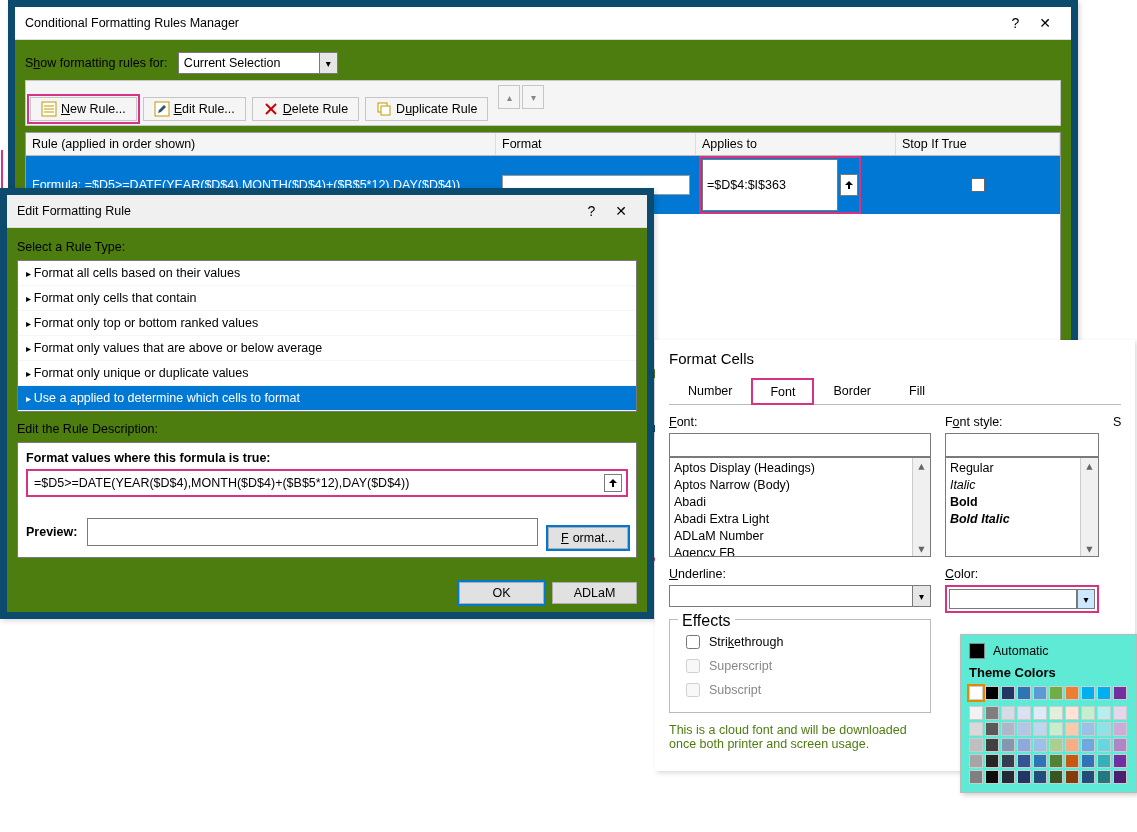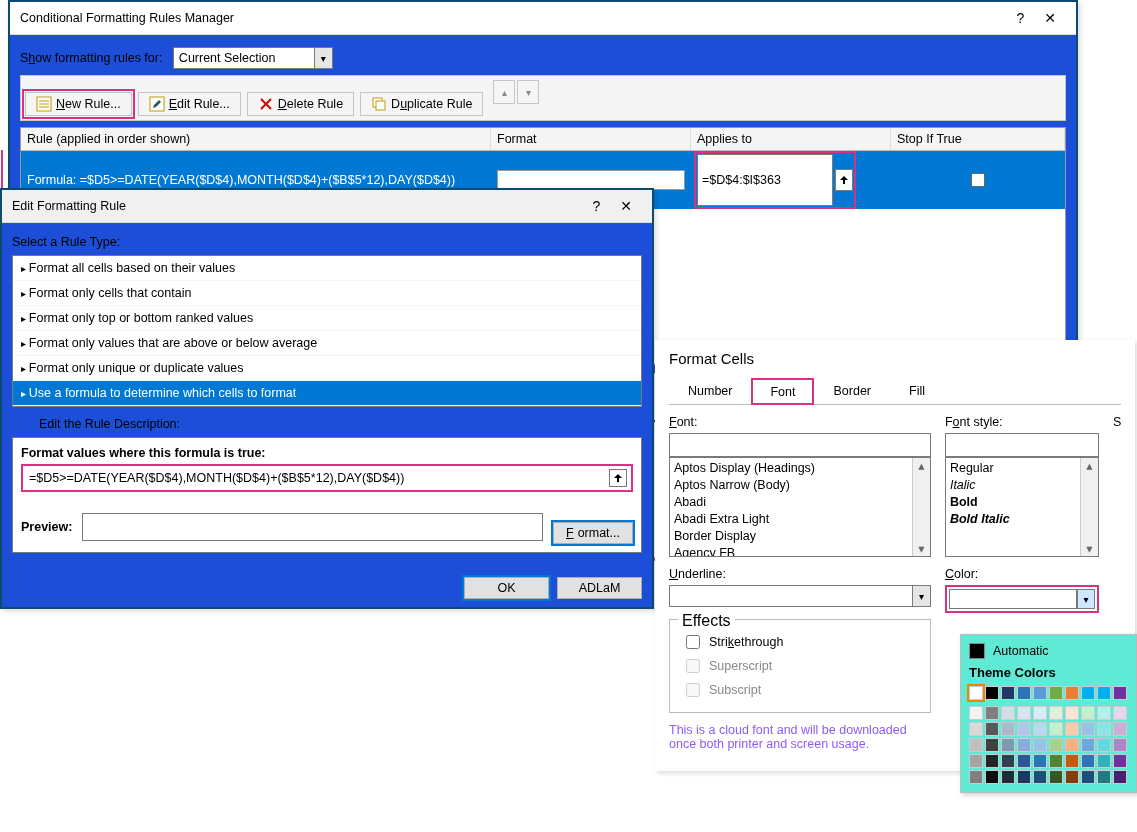--- a/index.html
+++ b/index.html
@@ -1,17 +1,17 @@
 <!DOCTYPE html>
 <html><head>
 <meta charset="utf-8">
 <style>
   * { box-sizing: border-box; font-family: "Segoe UI", Tahoma, sans-serif; font-size: 12.5px; }
   body { margin: 0; background: #fff; width: 1137px; height: 832px; position: relative; overflow: hidden; }
-  .dlg { position: absolute; background: #1d4ed8; border: 2px solid #0c4a6e; box-shadow: 2px 2px 5px rgba(0,0,0,.15); }
+  .dlg { position: absolute; background: #4d7c0f; border: 7px solid #0c4a6e; box-shadow: 2px 2px 5px rgba(0,0,0,.15); }
   .dlg-title { display: flex; align-items: center; padding: 6px 10px; font-size: 14px; background: #fff; border-bottom: 1px solid #ddd; }
   .dlg-title .spacer { flex: 1; }
   .dlg-title .help, .dlg-title .close { padding: 2px 10px; cursor: pointer; font-size: 14px; }
   .dlg-body { padding: 8px 10px; }
   .u { text-decoration: underline; }
   .label-row { margin: 4px 0 6px 0; }
   .combo { display: inline-flex; border: 1px solid #7a7a7a; background: #fff; align-items: center; }
   .combo input { border: 0; padding: 2px 5px; width: 140px; }
   .combo .drop { width: 18px; height: 20px; border-left: 1px solid #7a7a7a; display: flex; align-items: center; justify-content: center; background: #e6e6e6; font-size: 10px; }
   .toolbar { display: flex; gap: 6px; border: 1px solid #c6c6c6; background: #f5f5f5; padding: 4px; margin: 6px 0; }
@@ -69,21 +69,21 @@
   .fs-bold { font-weight:700; }
   .fs-italic { font-style: italic; }
   .fs-bold-italic { font-weight:700; font-style:italic; }
   .combo-wide { display:flex; border:1px solid #7a7a7a; background:#fff; width:100%; height:22px; }
   .combo-wide .drop { width:18px; background:#e6e6e6; border-left:1px solid #7a7a7a; display:flex; align-items:center; justify-content:center; font-size:10px; }
   .combo-wide input { border:0; flex:1; padding:0 4px; }
   .effects { border:1px solid #bbb; position:relative; padding:8px 12px; margin-top: 12px; }
   .effects .legend { position:absolute; top:-8px; left:8px; background:#fff; padding:0 4px; font-size:16px; }
   .effects label { display:flex; align-items:center; gap:6px; margin:4px 0; font-size:12px; }
   .effects input[type=checkbox] { width:14px; height:14px; }
-  .hint { color:#8b5cf6; margin:10px 0; }
+  .hint { color:#4d7c0f; margin:10px 0; }
 
   
   .colordrop { position:absolute; top:634px; left:960px; width:177px; border:1px solid #bbb; background:#5eead4; padding:8px; box-shadow:2px 2px 5px rgba(0,0,0,.2); }
   .colordrop .auto { display:flex; align-items:center; gap:8px; margin-bottom:6px; font-size:13px; }
   .colordrop .auto .sw { width:16px; height:16px; background:#000; border:1px solid #888; }
   .colordrop .hdr { font-weight:700; margin:6px 0 6px 0; font-size:13px; }
   .swgrid { display:grid; grid-template-columns: repeat(10, 14px); grid-auto-rows:14px; gap:2px; }
   .swgrid .s { border:1px solid #ccc; }
   .swgrid .s.sel { outline:2px solid #e38b00; }
   .color-combo-hl { display:flex; border:2px solid #d63384; padding:2px 2px; margin-top: 3px; }
@@ -199,24 +199,24 @@
     <span class="close">✕</span>
   </div>
   <div class="dlg-body">
     <div class="label-row">Select a Rule Type:</div>
     <div class="listbox" id="ruleTypeList">
         <div>Format all cells based on their values</div>
         <div>Format only cells that contain</div>
         <div>Format only top or bottom ranked values</div>
         <div>Format only values that are above or below average</div>
         <div>Format only unique or duplicate values</div>
-        <div class="sel">Use a formula to determine which cells to format</div>
-      </div>
-
-    <div class="label-row" style="margin-top:10px;margin-left:27px;">Edit the Rule Description:</div>
+        <div class="sel">Use a applied to determine which cells to format</div>
+      </div>
+
+    <div class="label-row" style="margin-top:10px;">Edit the Rule Description:</div>
     <div class="desc-box">
       <div class="strong">Format values where this formula is true:</div>
       <div class="formula-wrap">
         <input value="=$D5&gt;=DATE(YEAR($D$4),MONTH($D$4)+($B$5*12),DAY($D$4))" style="">
         <span class="collapse-btn">
           <svg width="10" height="10" viewBox="0 0 10 10">
               <path d="M5 1 9 5H1z" fill="#000"></path>
               <rect x="4" y="5" width="2" height="4" fill="#000"></rect>
             </svg>
         </span>
@@ -246,21 +246,21 @@
     <div class="cols">
       <div class="col" style="flex:1.7;">
         <span class="lbl"><span class="u">F</span>ont:</span>
         <div class="textbox"></div>
         <div class="listsel">
           <div class="items" id="fontItems">
               <div>Aptos Display (Headings)</div>
               <div>Aptos Narrow (Body)</div>
               <div>Abadi</div>
               <div>Abadi Extra Light</div>
-              <div>Border Display</div>
+              <div>ADLaM Number</div>
               <div>Agency FB</div>
             </div>
           <div class="scroll">
               <span>▴</span>
               <span>▾</span>
             </div>
         </div>
         <div style="margin-top:10px;">
             <span class="lbl"><span class="u">U</span>nderline:</span>
           <div class="combo-wide">

